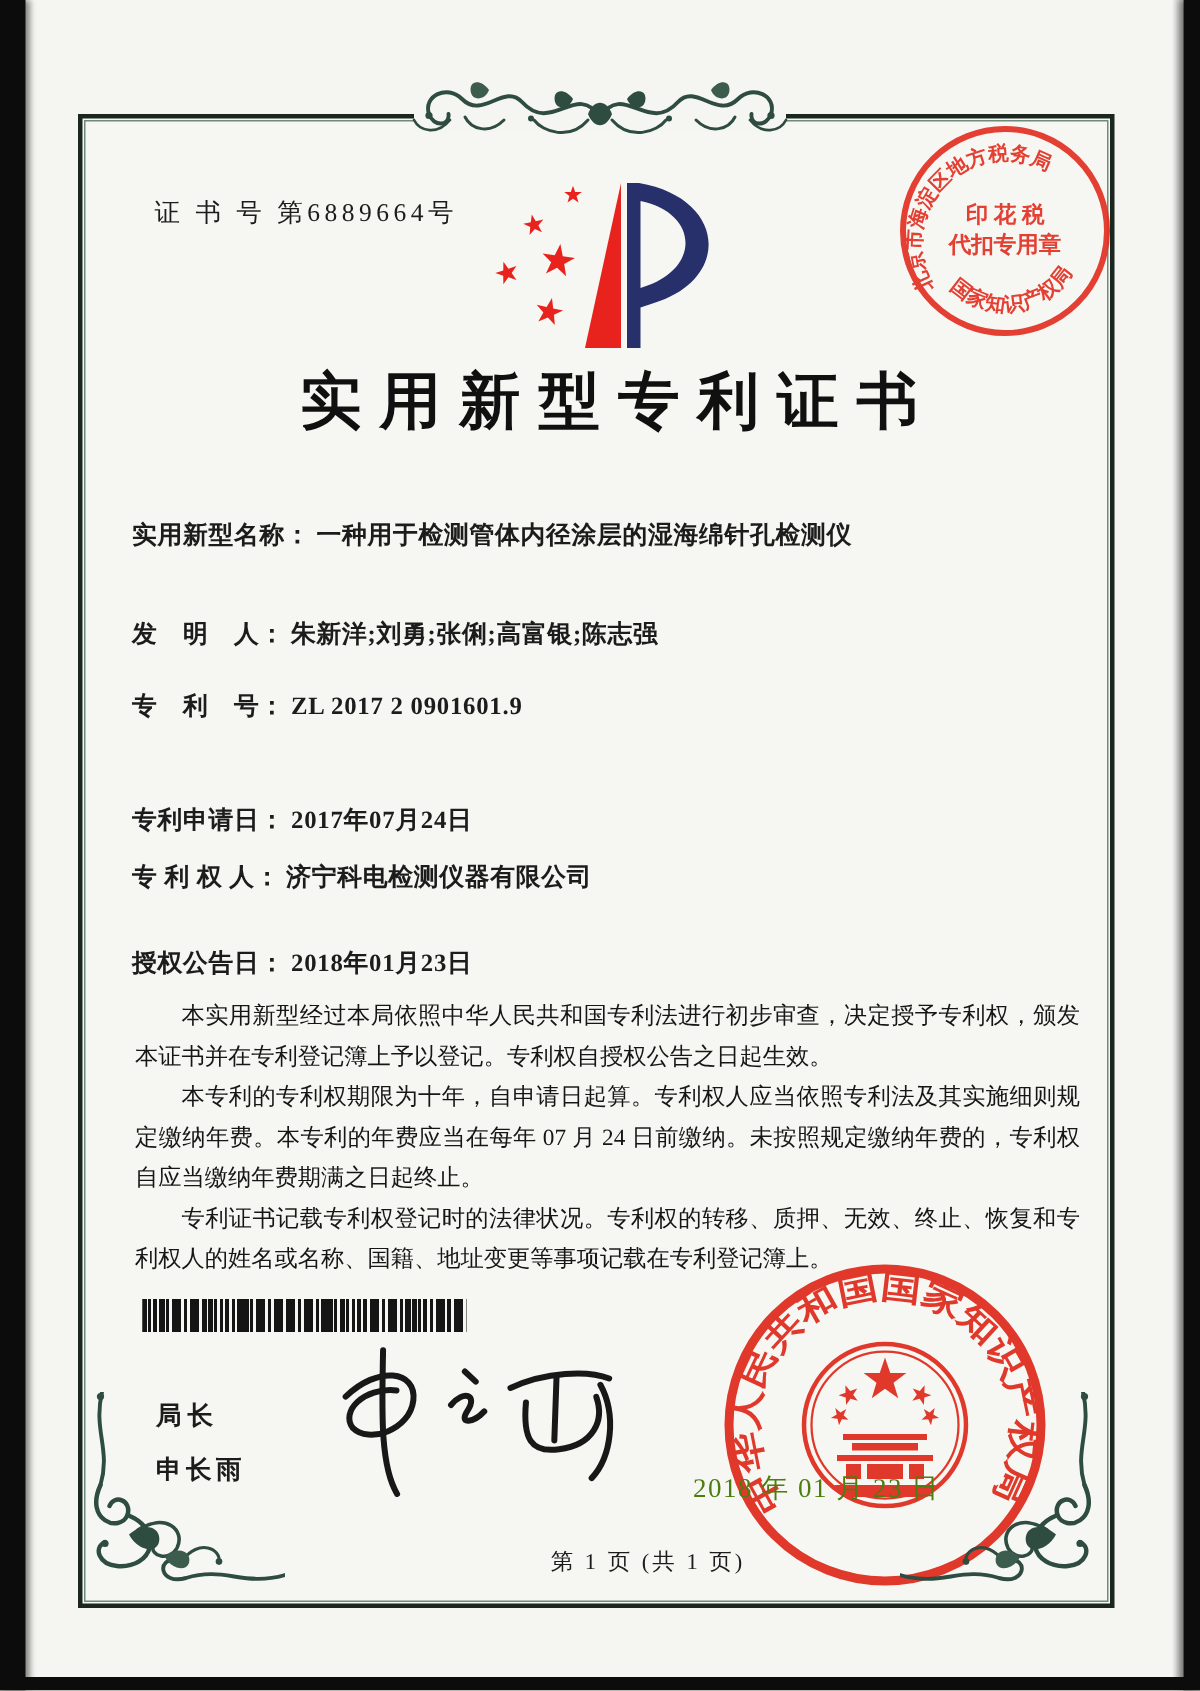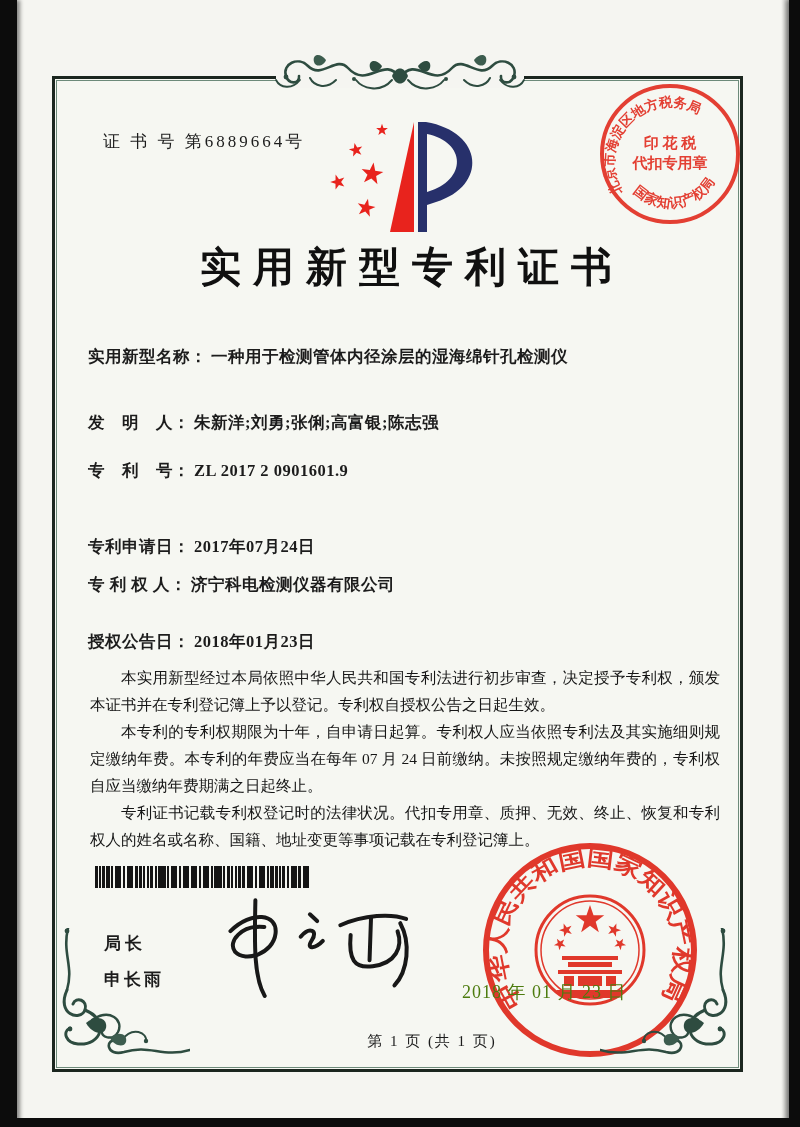--- a/index.html
+++ b/index.html
@@ -161,21 +161,21 @@
   <div class="field-row fr1"><span class="lbl">发　明　人：</span><span>朱新洋;刘勇;张俐;高富银;陈志强</span></div>
   <div class="field-row fr2"><span class="lbl">专　利　号：</span><span>ZL 2017 2 0901601.9</span></div>
   <div class="field-row fr3"><span class="lbl">专利申请日：</span><span>2017年07月24日</span></div>
   <div class="field-row fr4"><span class="lbl">专 利 权 人：</span><span>济宁科电检测仪器有限公司</span></div>
   <div class="field-row fr5"><span class="lbl">授权公告日：</span><span>2018年01月23日</span></div>
 </div>
 
 <div class="body-text">
   <p>本实用新型经过本局依照中华人民共和国专利法进行初步审查，决定授予专利权，颁发本证书并在专利登记簿上予以登记。专利权自授权公告之日起生效。</p>
   <p>本专利的专利权期限为十年，自申请日起算。专利权人应当依照专利法及其实施细则规定缴纳年费。本专利的年费应当在每年 07 月 24 日前缴纳。未按照规定缴纳年费的，专利权自应当缴纳年费期满之日起终止。</p>
-  <p>专利证书记载专利权登记时的法律状况。代扣专用章、质押、无效、终止、恢复和专利权人的姓名或名称、国籍、地址变更等事项记载在专利登记簿上。</p>
+  <p>专利证书记载专利权登记时的法律状况。专利权的转移、质押、无效、终止、恢复和专利权人的姓名或名称、国籍、地址变更等事项记载在专利登记簿上。</p>
 </div>
 
 <div class="barcode"></div>
 
 <div class="signer">
   <span>局长</span>
   <span class="name">申长雨</span>
 </div>
 
 <svg class="signature" viewBox="0 0 230 115">

